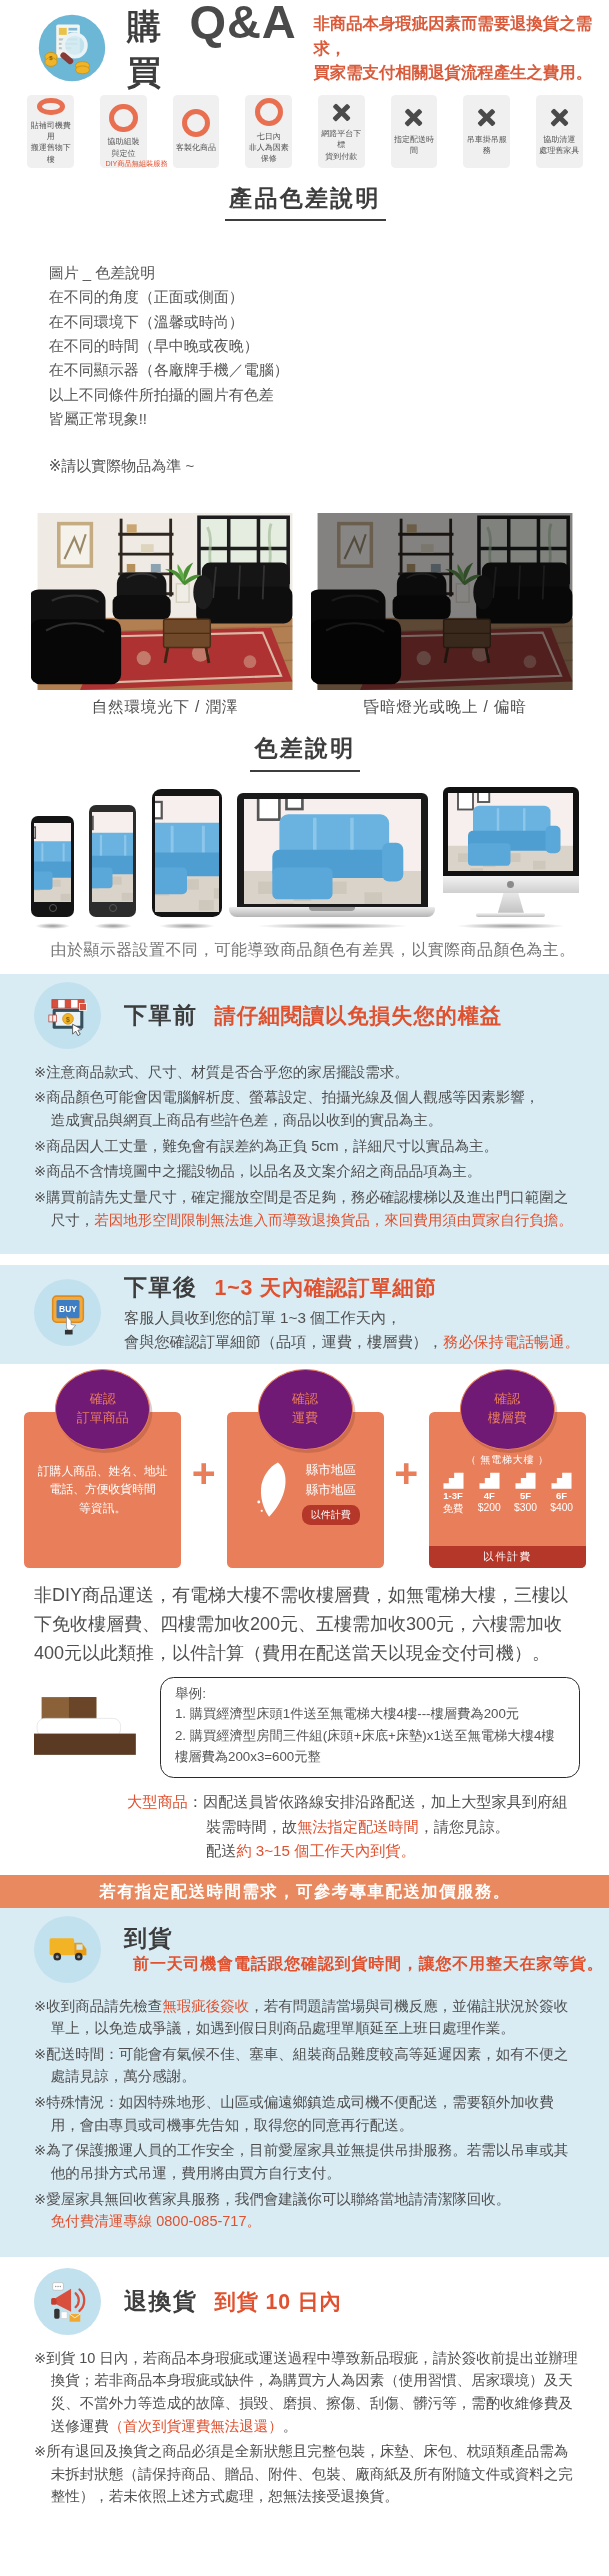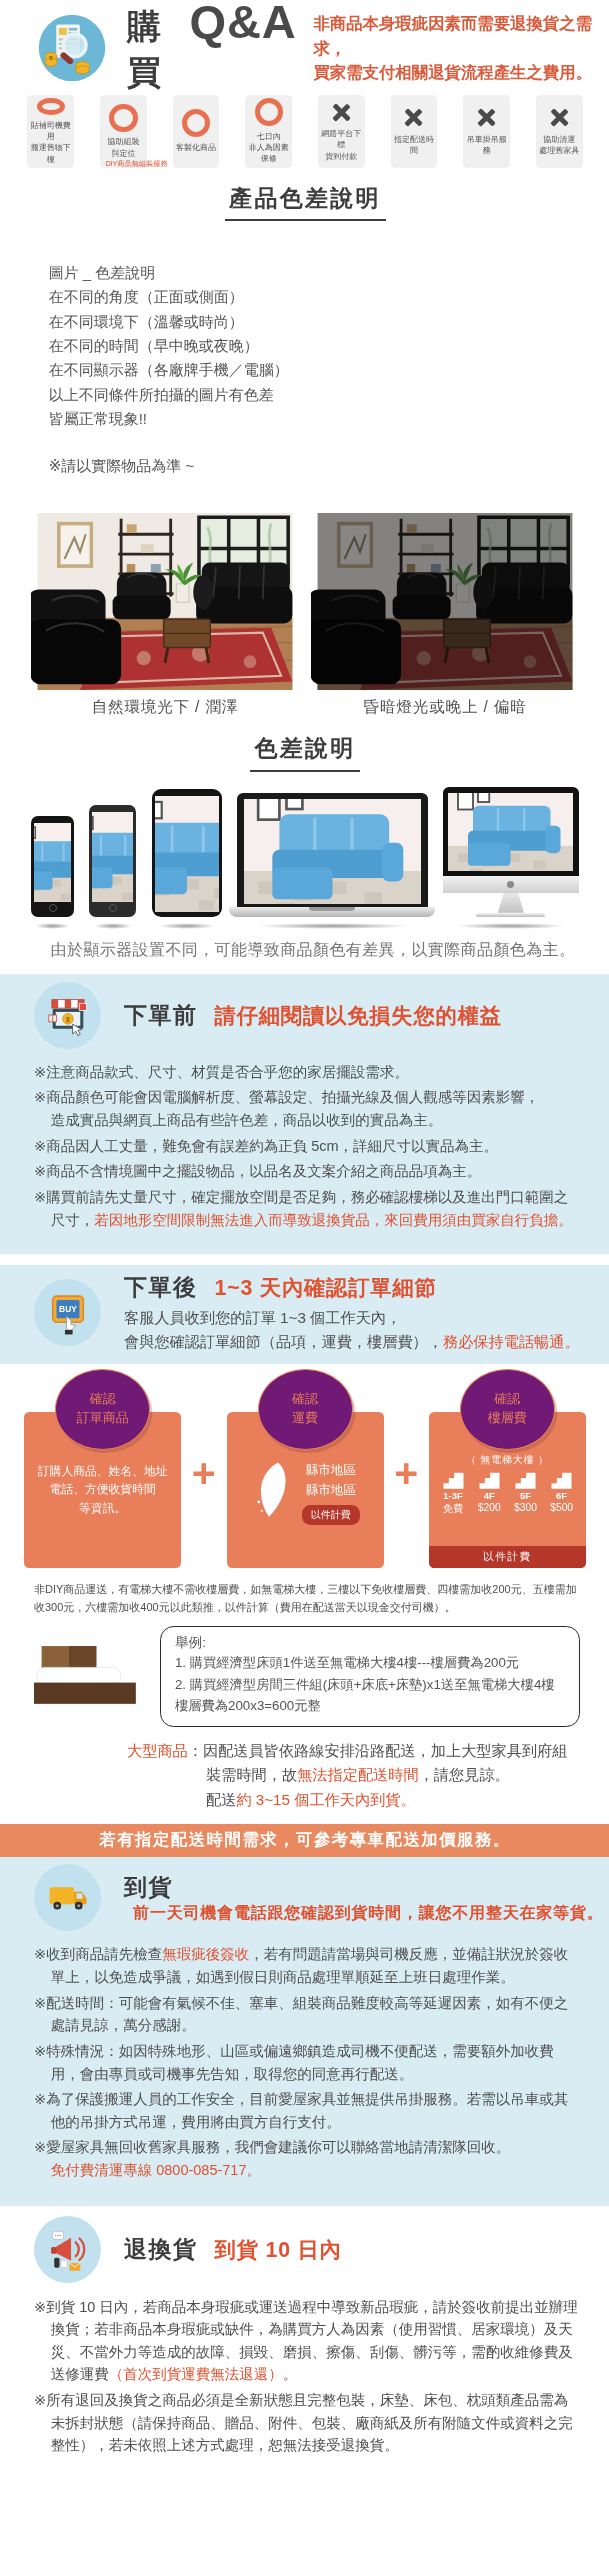--- a/index.html
+++ b/index.html
@@ -107,21 +107,21 @@
   .c2-lines{font-size:12.6px;line-height:1.6;text-align:center;}
   .pill{background:#b5372a;color:#fff;font-size:10px;border-radius:8.4px;padding:2.3px 9.1px;margin-top:4.6px;display:inline-block;}
   .c3-note{font-size:10px;margin-top:-1.5px;letter-spacing:0.8px;}
   .c3-floors{display:flex;width:100%;padding:3px 6.1px 0 6.1px;box-sizing:border-box;}
   .floor{flex:1;text-align:center;}
   .floor svg{width:23px;height:20px;display:block;margin:0 auto;}
   .floor .f{font-size:9.5px;font-weight:700;color:#fff;}
   .floor .p{font-size:10.3px;color:#fff;margin-top:0.8px;}
   .c3-bar{position:absolute;bottom:0;left:0;right:0;height:21.3px;background:#b5372a;border-radius:0 0 5.3px 5.3px;
     display:flex;align-items:center;justify-content:center;font-size:10.7px;color:#fff;letter-spacing:1.5px;}
-  .fee-note{margin:13.7px 30.5px 0 34px;font-size:11px;line-height:1.6;}
+  .fee-note{margin:13.7px 30.5px 0 34px;font-size:18px;line-height:1.6;}
 
   
   .example-row{display:flex;align-items:center;margin:9.1px 30.5px 0 34px;gap:12.2px;}
   .bed-icon{width:114px;height:73px;flex:0 0 auto;}
   .ex-box{border:1.9px solid #2a2a2a;border-radius:13.7px;padding:7.6px 13.7px 9.1px 13.7px;flex:1;}
   .ex-title{font-size:13.7px;color:#555;}
   .ex-body{font-size:13.3px;line-height:1.62;color:#555;}
 
   
   .ship-body{margin:4.6px 30.5px 0 127px;font-size:15.2px;line-height:1.6;padding-left:79px;text-indent:-79px;}
@@ -505,21 +505,21 @@
               <path d="M2,28 V20 H10 V12 H18 V4 H32 V28 Z" fill="#fff"></path>
             </svg>
           <div class="f">5F</div>
           <div class="p">$300</div>
         </div>
         <div class="floor">
           <svg viewBox="0 0 34 30">
               <path d="M2,28 V20 H10 V12 H18 V4 H32 V28 Z" fill="#fff"></path>
             </svg>
           <div class="f">6F</div>
-          <div class="p">$500</div>
+          <div class="p">$400</div>
         </div>
       </div>
       <div class="c3-bar">以件計費</div>
     </div>
   </div>
 </div>
 
 <p class="fee-note pre"><span>非DIY商品運送，有電梯大樓不需收樓層費，如無電梯大樓，三樓以下免收樓層費、四樓需加收200元、五樓需加收300元，六樓需加收400元以此類推，以件計算（費用在配送當天以現金交付司機）。</span></p>
 
 <div class="example-row">

